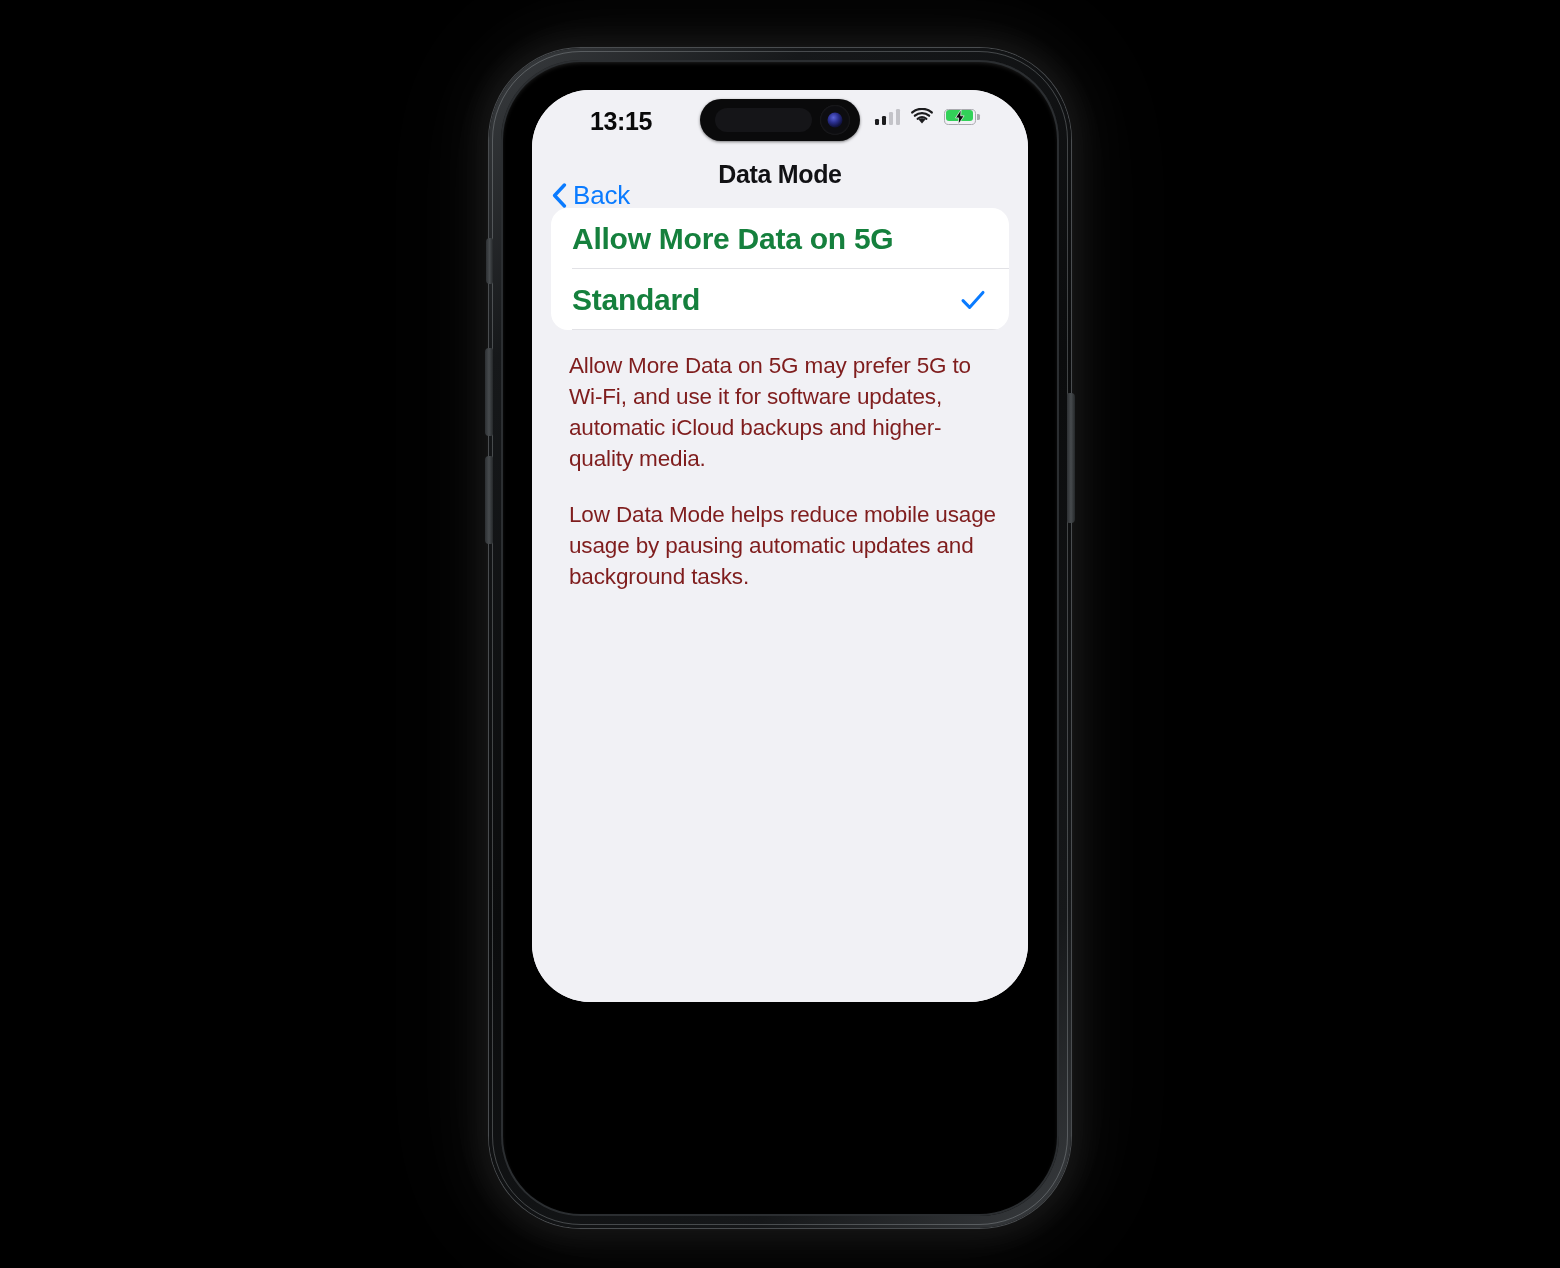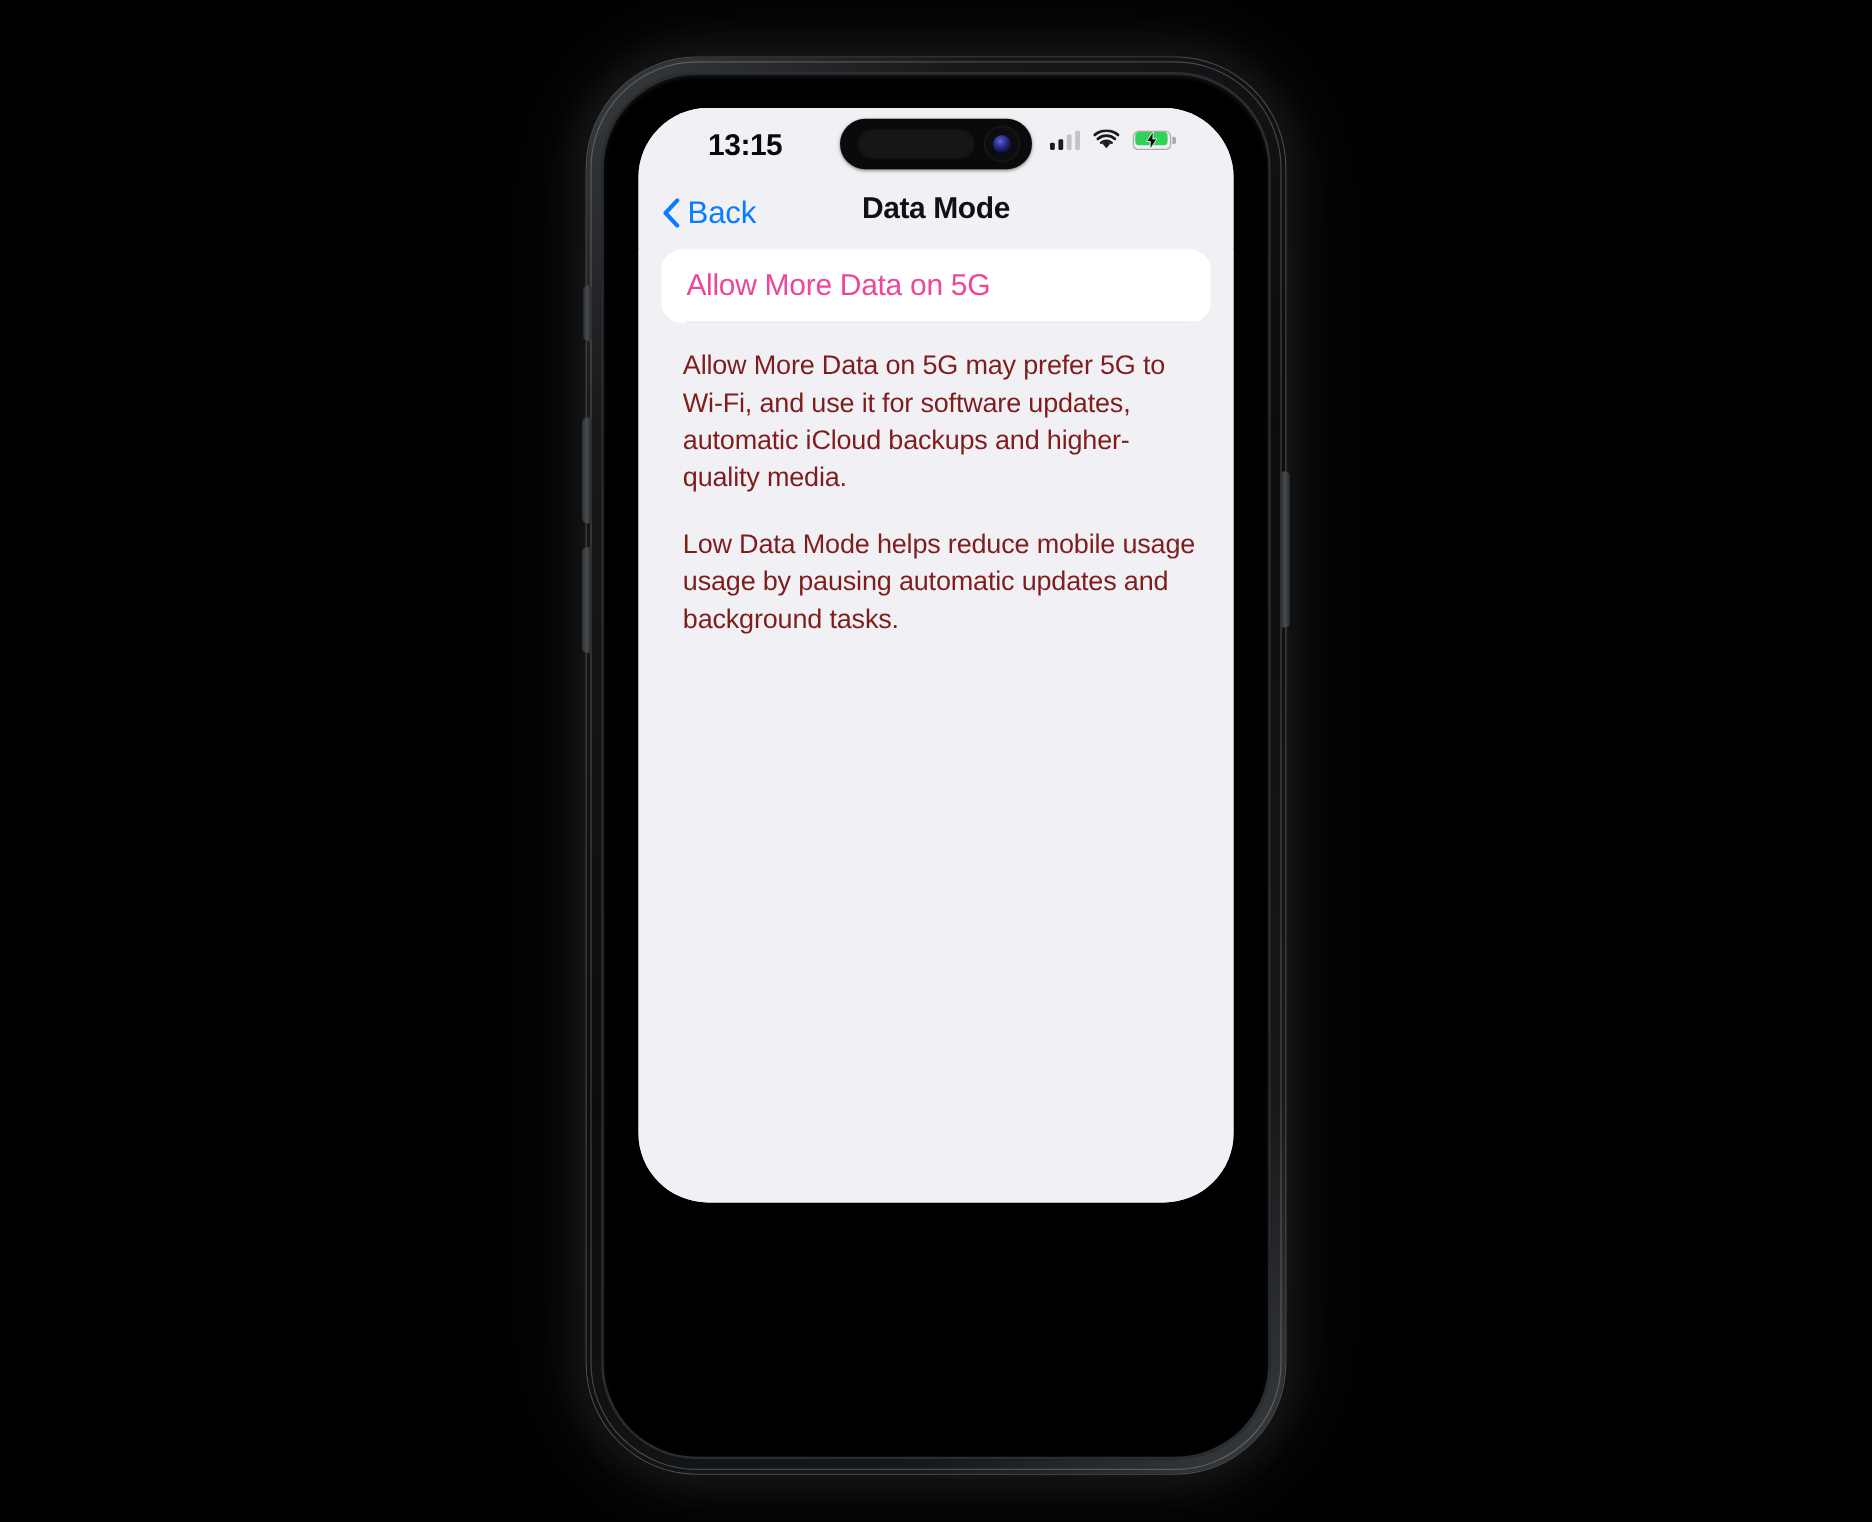--- a/index.html
+++ b/index.html
@@ -128,21 +128,21 @@
     width:11px; height:15px;
   }
 
   
   #nav-bar{
     position:relative;
     height:54px;
     background:#F1F1F5;
   }
   #back-button{
-    position:absolute; left:12px; top:6px;
+    position:absolute; left:12px; top:24px;
     display:flex; align-items:center; gap:6px;
     padding:4px 8px;
     cursor:pointer;
     justify-content:space-between;
   }
   #back-chevron{ width:15px; height:25px; display:block; }
   #back-label{
     font-size:26px; color:#0A7BFF; letter-spacing:-0.2px;
   }
   #nav-title{
@@ -166,21 +166,21 @@
     overflow:hidden;
   }
   .option-row{
     position:relative;
     height:61px;
     display:flex; align-items:center;
     padding:0 20px 0 21px;
     cursor:pointer;
   }
   .option-label{
-    font-size:25px; color:#ec4899; letter-spacing:-0.25px;
+    font-size:30px; color:#15803d; letter-spacing:-0.25px;font-weight:bold;
   }
   .row-divider{
     position:absolute; left:21px; right:0; bottom:0;
     height:1px; background:#E2E2E6;
   }
   .check-icon{
     position:absolute; right:23px; top:50%;
     transform:translateY(-50%);
     width:26px; height:26px;
   }
@@ -274,20 +274,27 @@
   <div id="content">
 
     <div id="options-card">
 
       <div class="option-row">
         <span class="option-label">Allow More Data on 5G</span>
 
         <div class="row-divider"></div>
       </div>
 
+      <div class="option-row">
+        <span class="option-label">Standard</span>
+        <svg class="check-icon" viewBox="0 0 26 26">
+          <path d="M3 13.6 L9.6 20.4 L23 5.4" stroke="#0A7BFF" stroke-width="3" fill="none" stroke-linecap="round" stroke-linejoin="round"></path>
+        </svg>
+        <div class="row-divider"></div>
+      </div>
 
 
     </div>
 
     <div id="footer-text">
       <p class="footer-para">Allow More Data on 5G may prefer 5G to Wi-Fi, and use it for software updates, automatic iCloud backups and higher-quality media.</p>
       <p class="footer-para">Low Data Mode helps reduce mobile usage usage by pausing automatic updates and background tasks.</p>
     </div>
 
     <div id="home-indicator-area">

